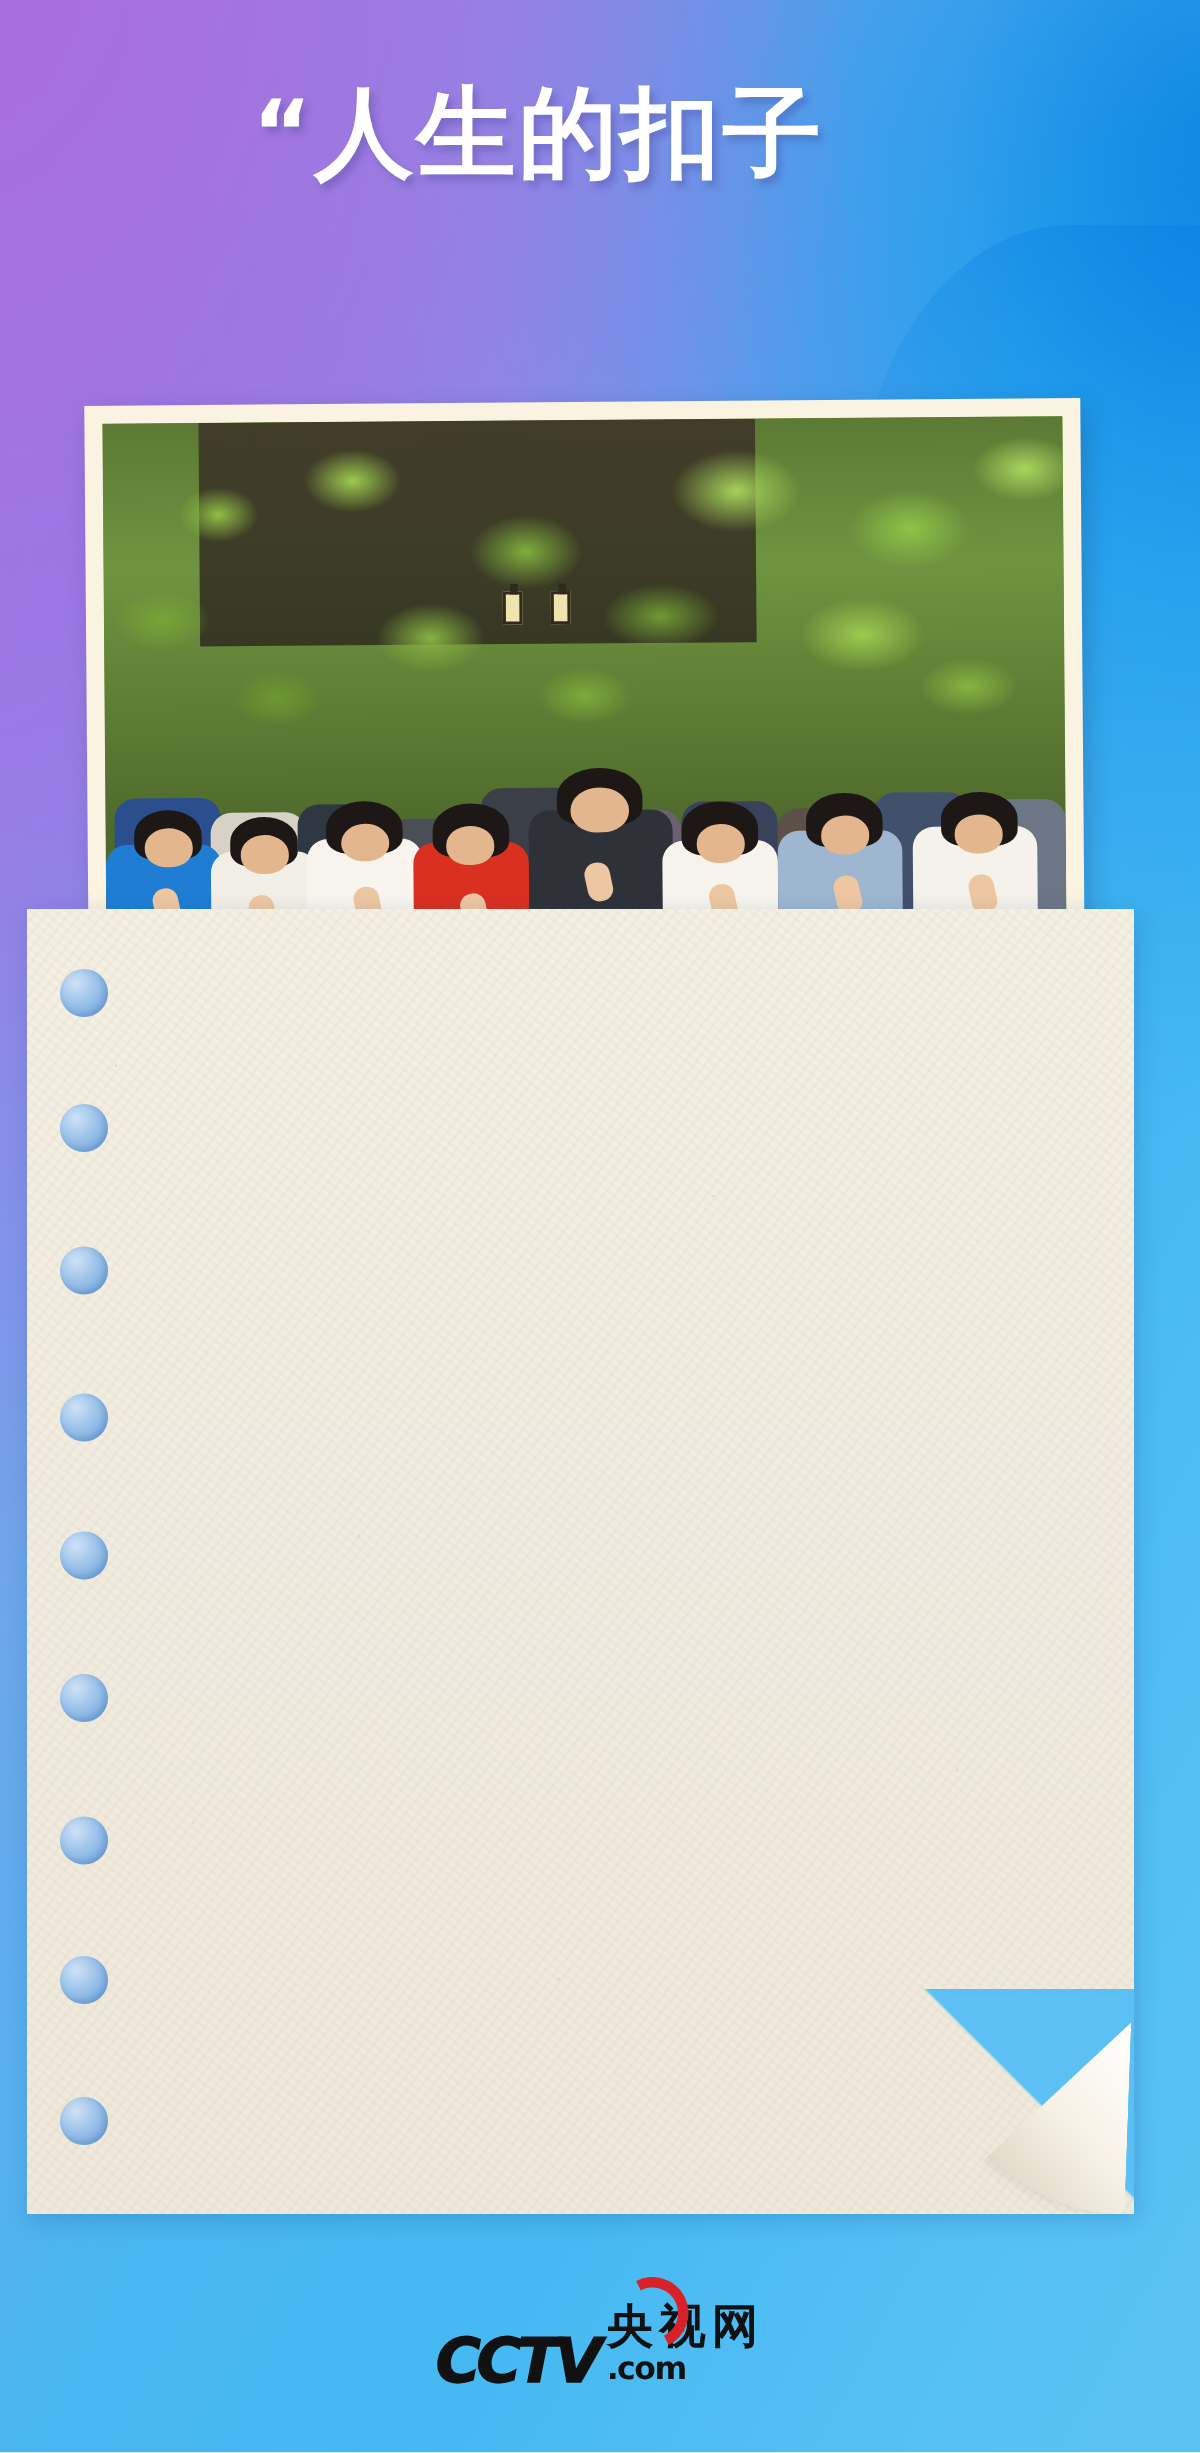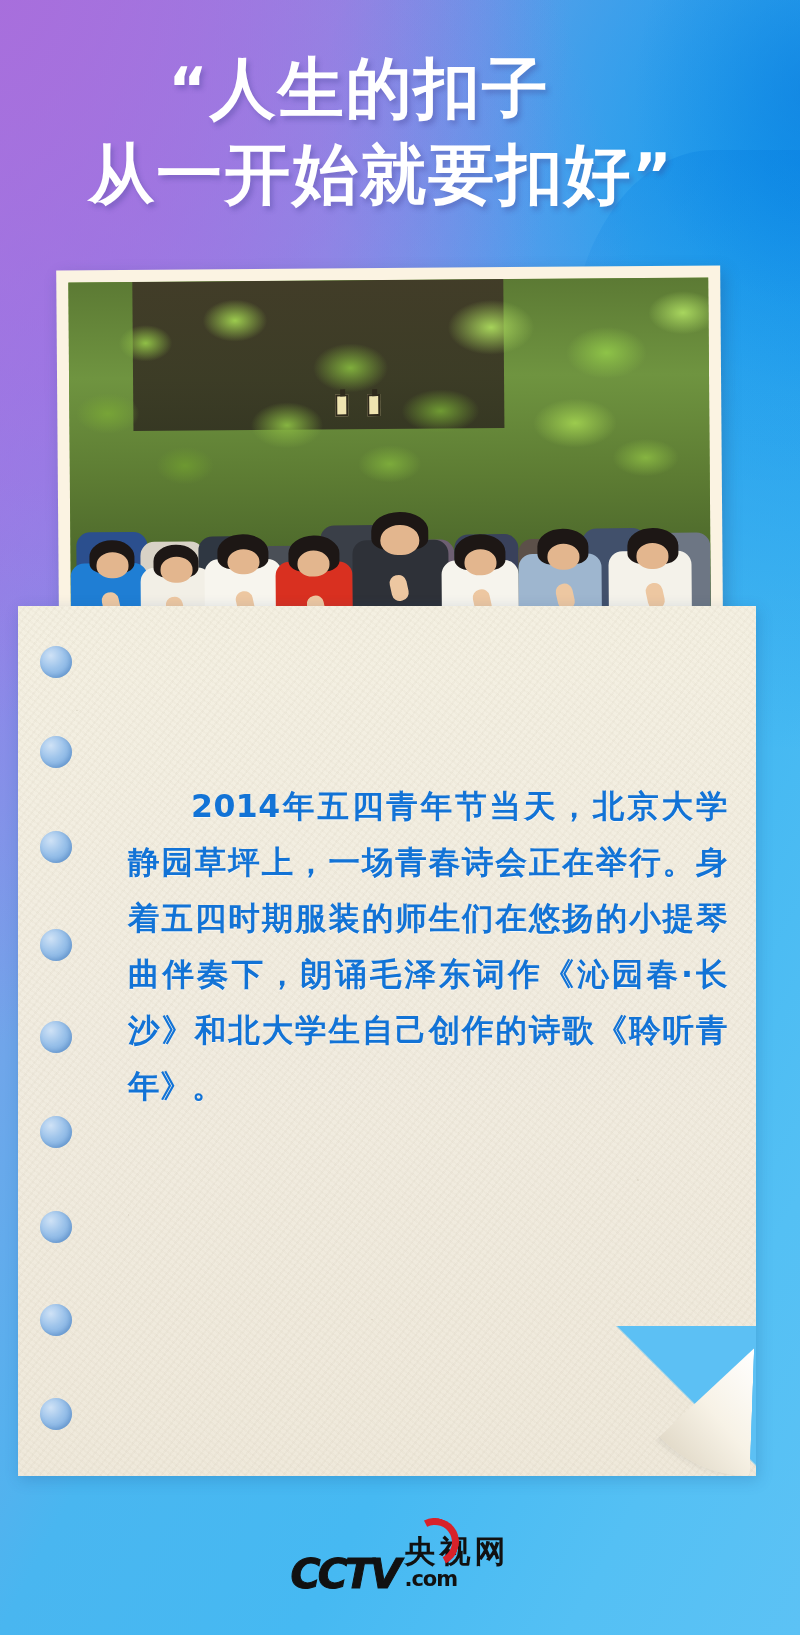--- a/index.html
+++ b/index.html
@@ -224,21 +224,20 @@
 </head>
 <body>
 
 <div id="poster">
 
   <div class="swoosh"></div>
   <div class="swoosh2"></div>
 
   <div class="title-wrap">
     <div class="title-line l1"><span class="qm">“</span><span>人生的扣子</span></div>
-    <div class="title-line l2"><span>从一开始就要扣好</span><span class="qm">”</span></div>
   </div>
 
   <div class="photo-card">
     <div class="photo">
       <div class="ph-sky"></div>
       <div class="ph-wall"></div>
       <div class="ph-foliage"></div>
       <div class="ph-lamp a"></div>
       <div class="ph-lamp b"></div>
 
@@ -305,21 +304,20 @@
     <div class="dot" style="top:185px;"></div>
     <div class="dot" style="top:283px;"></div>
     <div class="dot" style="top:375px;"></div>
     <div class="dot" style="top:470px;"></div>
     <div class="dot" style="top:565px;"></div>
     <div class="dot" style="top:658px;"></div>
     <div class="dot" style="top:752px;"></div>
   </div>
 
   <div class="body-text">
-    <p>2014年五四青年节当天，北京大学静园草坪上，一场青春诗会正在举行。身着五四时期服装的师生们在悠扬的小提琴曲伴奏下，朗诵毛泽东词作《沁园春·长沙》和北大学生自己创作的诗歌《聆听青年》。</p>
   </div>
 
   <div class="footer">
 
     <div class="cctv">
       <div class="cctv-main">CCTV</div>
       <div class="cctv-arc"></div>
       <div class="cctv-right">
         <div class="cctv-cn">央视网</div>
         <div class="cctv-com">.com</div>

